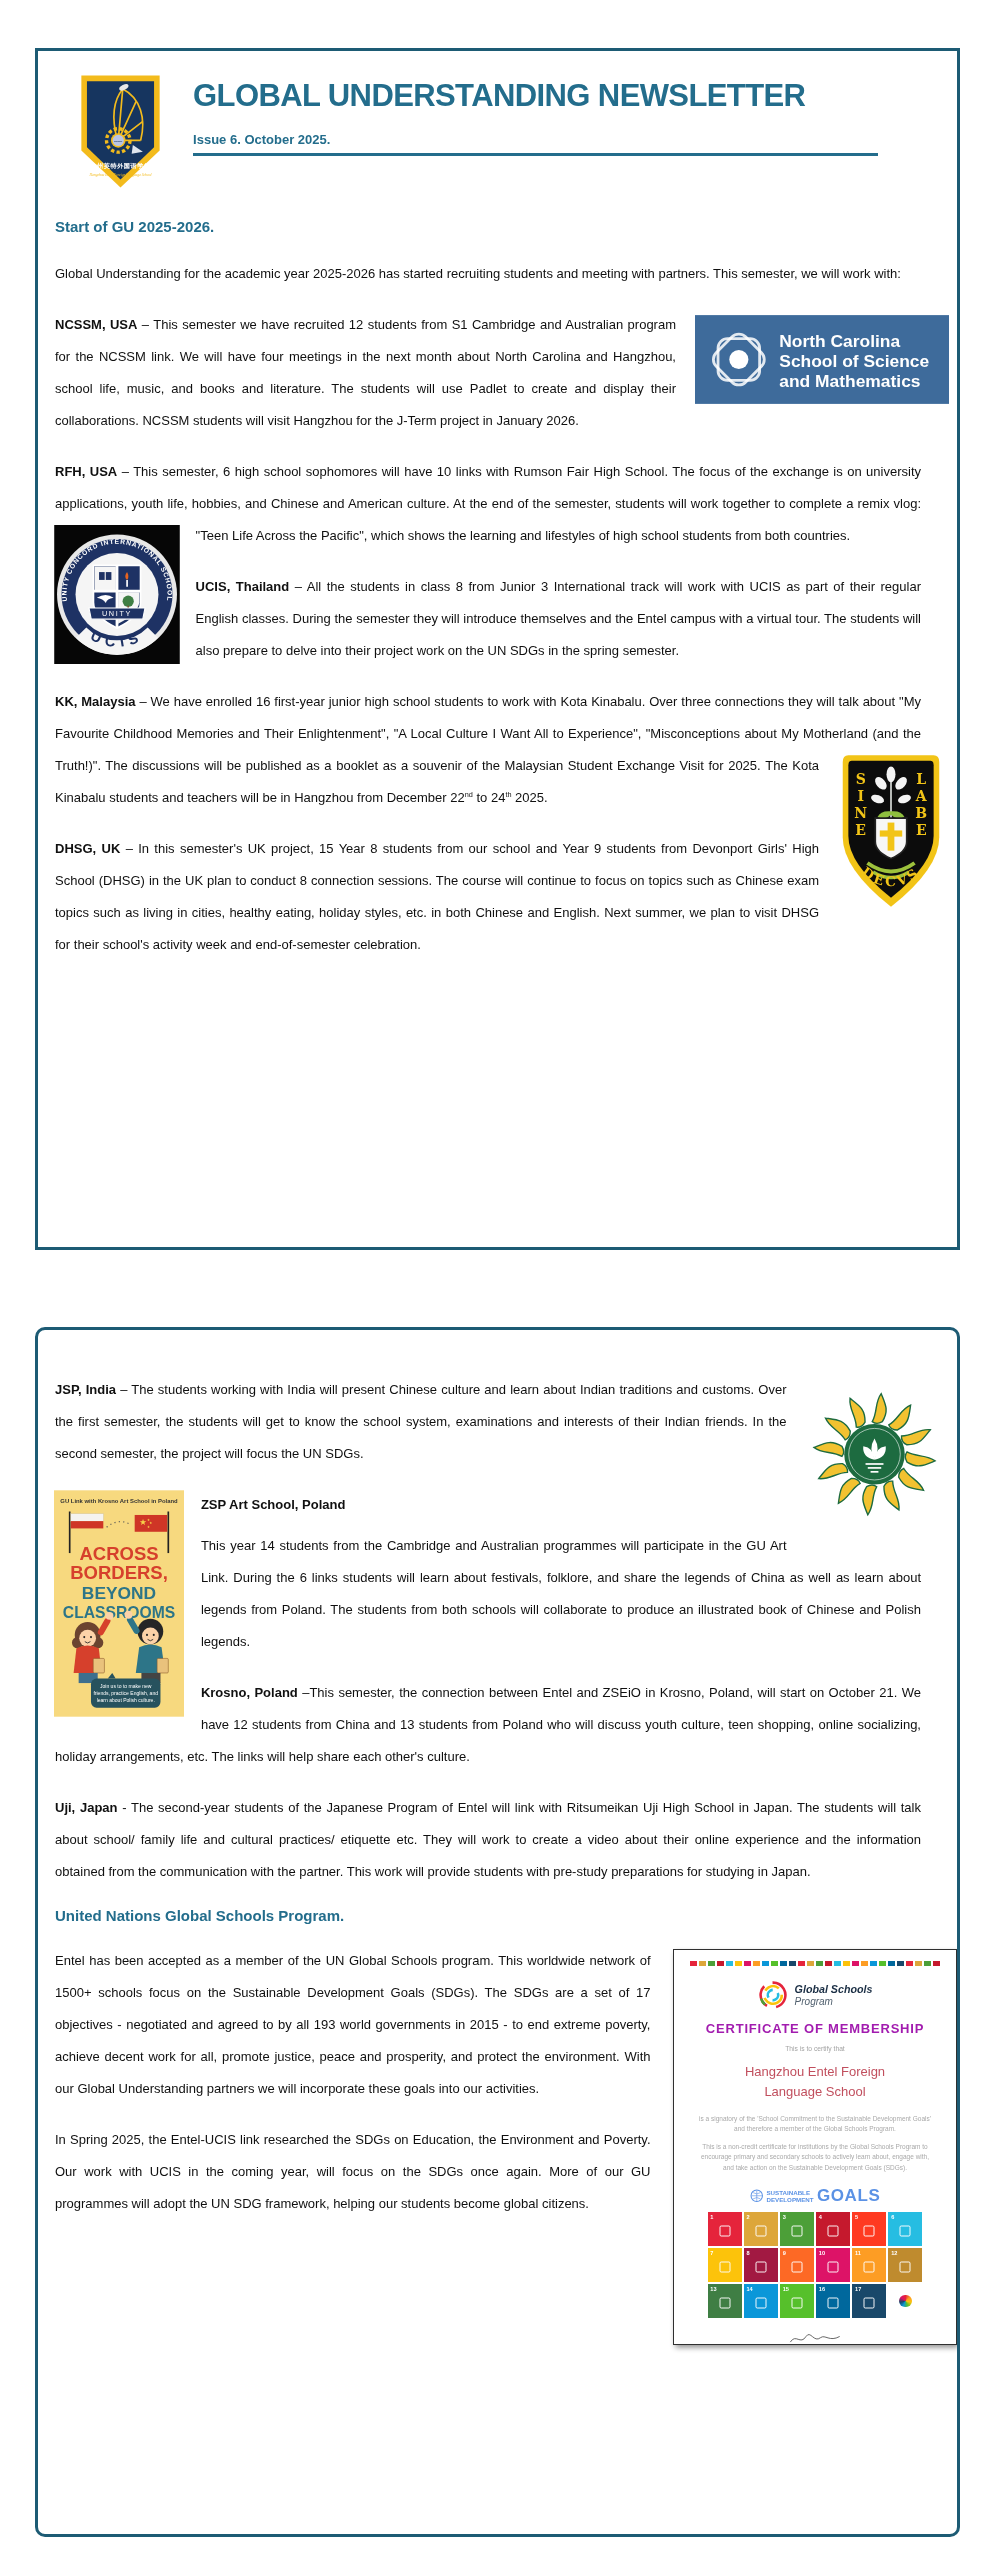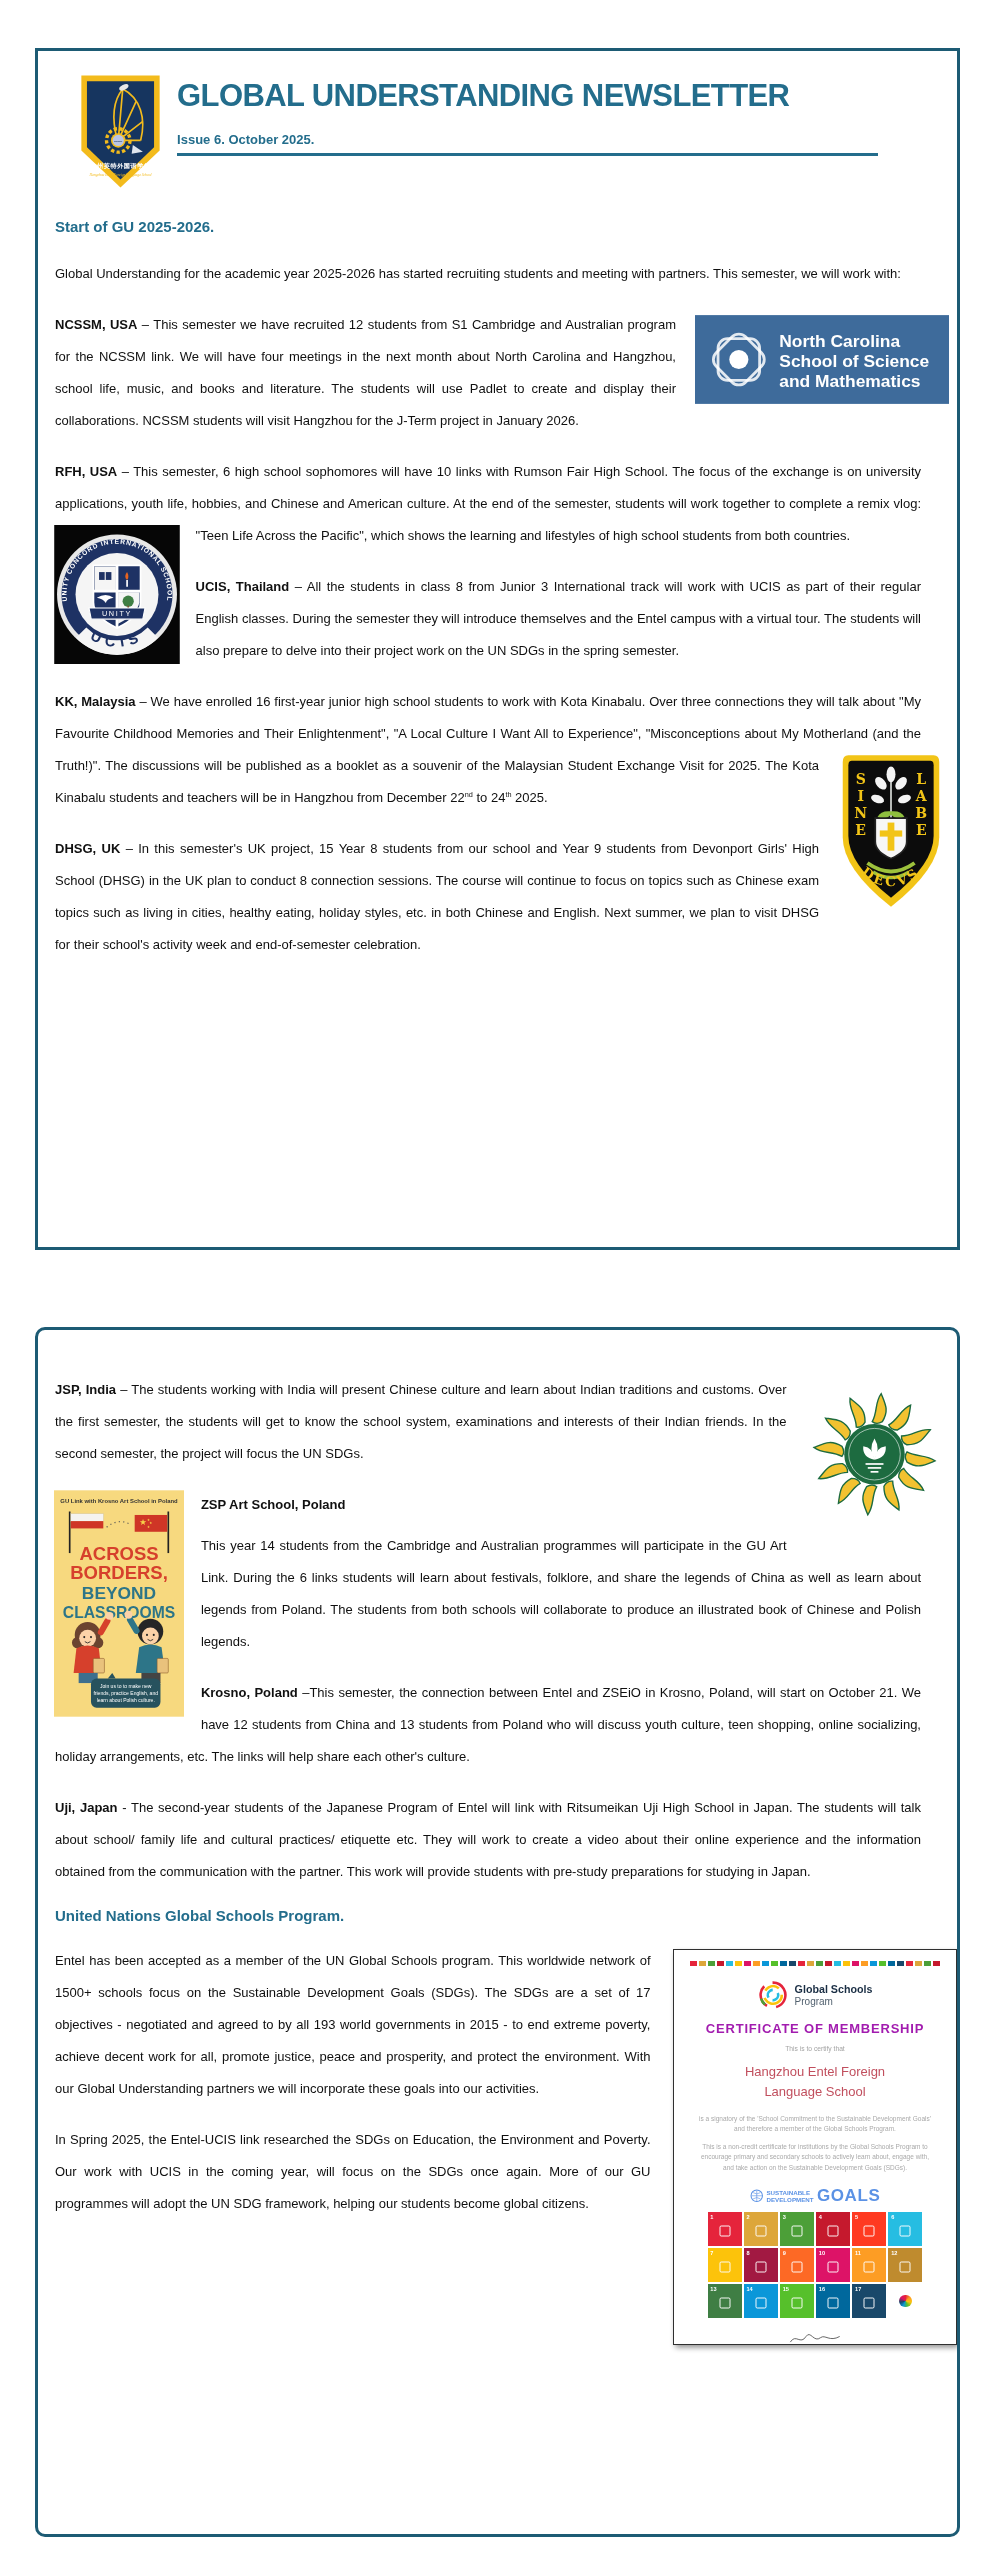--- a/index.html
+++ b/index.html
@@ -5,21 +5,21 @@
   html,body{margin:0;padding:0;background:#ffffff;}
   body{width:996px;min-height:2576px;font-family:"Liberation Sans",sans-serif;color:#101010;}
   .page{box-sizing:border-box;margin-left:35px;width:925px;border:3.4px solid #1d5b74;background:#fff;
         padding:18px 36px 17px 17px;overflow:hidden;}
   .page-1{margin-top:48px;min-height:1202px;}
   .page-2{margin-top:77px;min-height:1210px;margin-bottom:39px;padding-top:44px;border-radius:10px;}
 
   
   .header{display:flex;gap:14.6px;margin:3.4px 0 0 22.5px;}
   .crest-wrap{flex:0 0 85px;}
-  .header-text{flex:1;min-width:0;}
+  .header-text{flex:1;min-width:0;margin-left:16px;}
   h1{font-size:31px;font-weight:bold;color:#236d8c;margin:5.6px 0 0;letter-spacing:-0.6px;line-height:1.15;}
   .issue{font-size:13px;font-weight:bold;color:#236d8c;margin-top:18px;}
   .rule{height:2.2px;background:#236d8c;margin:6.7px 43px 0 0;}
 
   h2{font-size:15px;font-weight:bold;color:#236d8c;margin:25px 0 22.5px;}
   h2.un{margin:15.7px 0 21.3px;}
   h3.zsp{font-size:13px;font-weight:bold;color:#101010;margin:0 0 9px;line-height:32px;padding-left:39px;}
 
   p.body{font-size:13px;line-height:32px;text-align:justify;margin:0 0 19px;}
   p.body b{font-weight:bold;}
@@ -36,21 +36,21 @@
 
   
   .cert{float:right;box-sizing:border-box;width:284px;height:396px;margin:3.4px -36px 12.4px 22.5px;
         background:#fff;border:1.1px solid #2f2f2f;box-shadow:2.2px 3.4px 5.6px rgba(0,0,0,.45);
         padding:9px 14.6px 11.2px;overflow:hidden;font-family:"Liberation Sans",sans-serif;}
   .cert-strip{height:5.6px;margin:2.2px 1.1px 13.5px;background:repeating-linear-gradient(90deg,
       #e5243b 0 6.7px,#fff 6.7px 9px,#dda63a 9px 15.7px,#fff 15.7px 18px,#4c9f38 18px 25px,#fff 25px 27px,
       #c5192d 27px 34px,#fff 34px 36px,#26bde2 36px 43px,#fff 43px 45px,#fcc30b 45px 52px,#fff 52px 54px,
       #dd1367 54px 61px,#fff 61px 63px,#fd9d24 63px 70px,#fff 70px 72px,#0a97d9 72px 79px,#fff 79px 81px,
       #56c02b 81px 88px,#fff 88px 90px,#00689d 90px 97px,#fff 97px 99px,#19486a 99px 106px,#fff 106px 108px);}
-  .cert-logo-row{display:flex;align-items:center;justify-content:center;gap:7px;margin:3.4px 0 11.2px;}
+  .cert-logo-row{display:flex;align-items:center;justify-content:center;gap:7px;margin:3.4px 0 11.2px;font-style:italic;}
   .cert-logo-name{font-size:10.7px;font-weight:bold;color:#1a2e44;line-height:1.2;}
   .cert-logo-sub{font-size:10px;color:#52616f;font-weight:normal;}
   .cert-title{font-size:13px;font-weight:bold;letter-spacing:0.8px;color:#a21caf;text-align:center;margin:3.4px 0 9px;}
   .cert-certify{font-size:6.7px;color:#a3a3a3;text-align:center;}
   .cert-school{font-size:13px;color:#c14f5e;text-align:center;margin:10px 31px 3.4px;line-height:1.5;}
   .cert-para{font-size:6.5px;color:#a9a9a9;text-align:center;line-height:1.65;margin:12.4px 7.9px 0;}
   .cert-para.second{margin-top:6.7px;}
   .sdg-head{display:flex;align-items:center;justify-content:center;gap:3.4px;margin:12.4px 0 5.6px;}
   .sdg-head-small{font-size:6.2px;font-weight:bold;color:#5b92e5;line-height:1.15;text-align:left;}
   .sdg-head-goals{font-size:17px;font-weight:bold;color:#5b92e5;letter-spacing:0.6px;}

